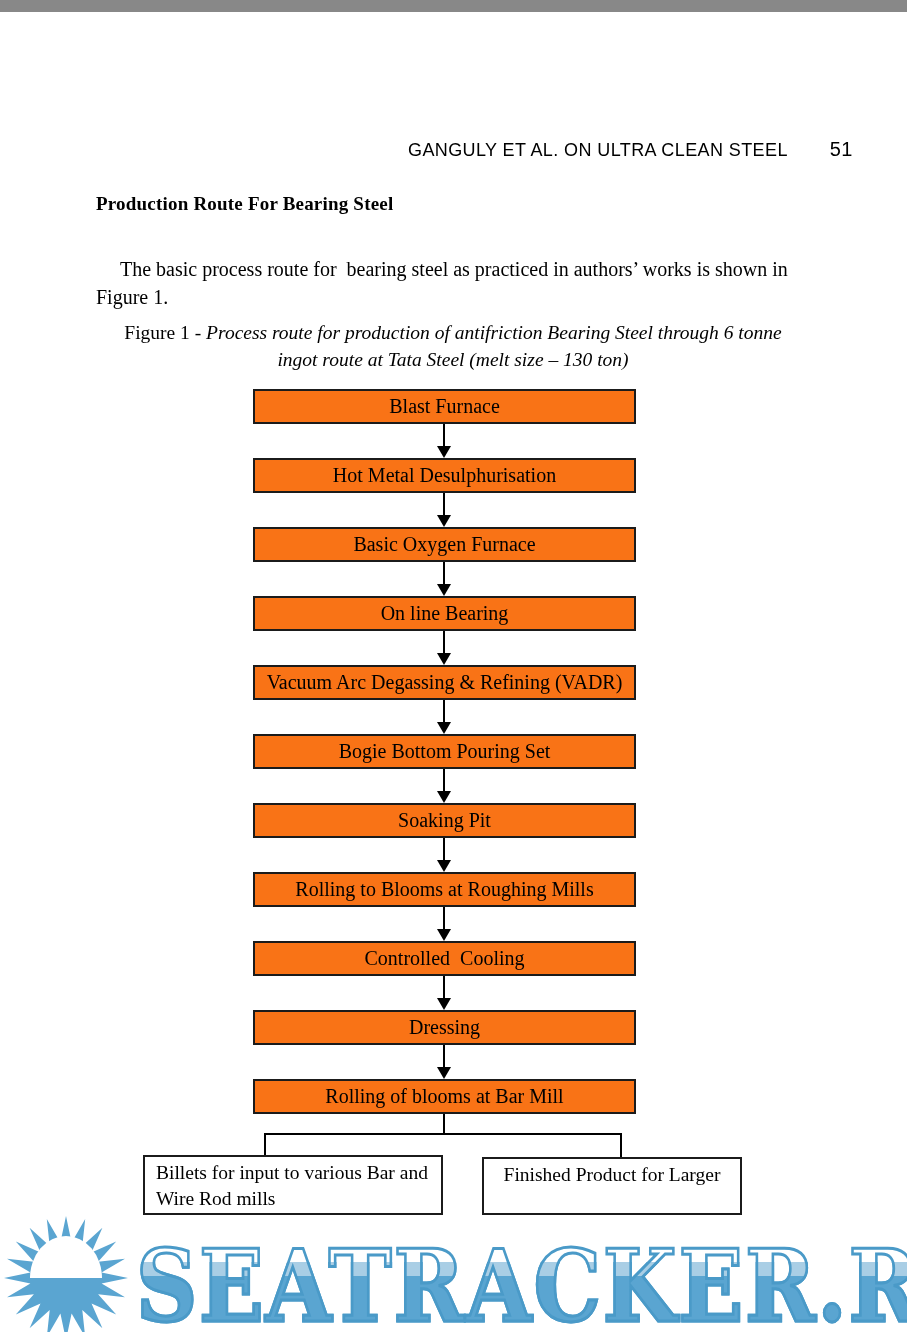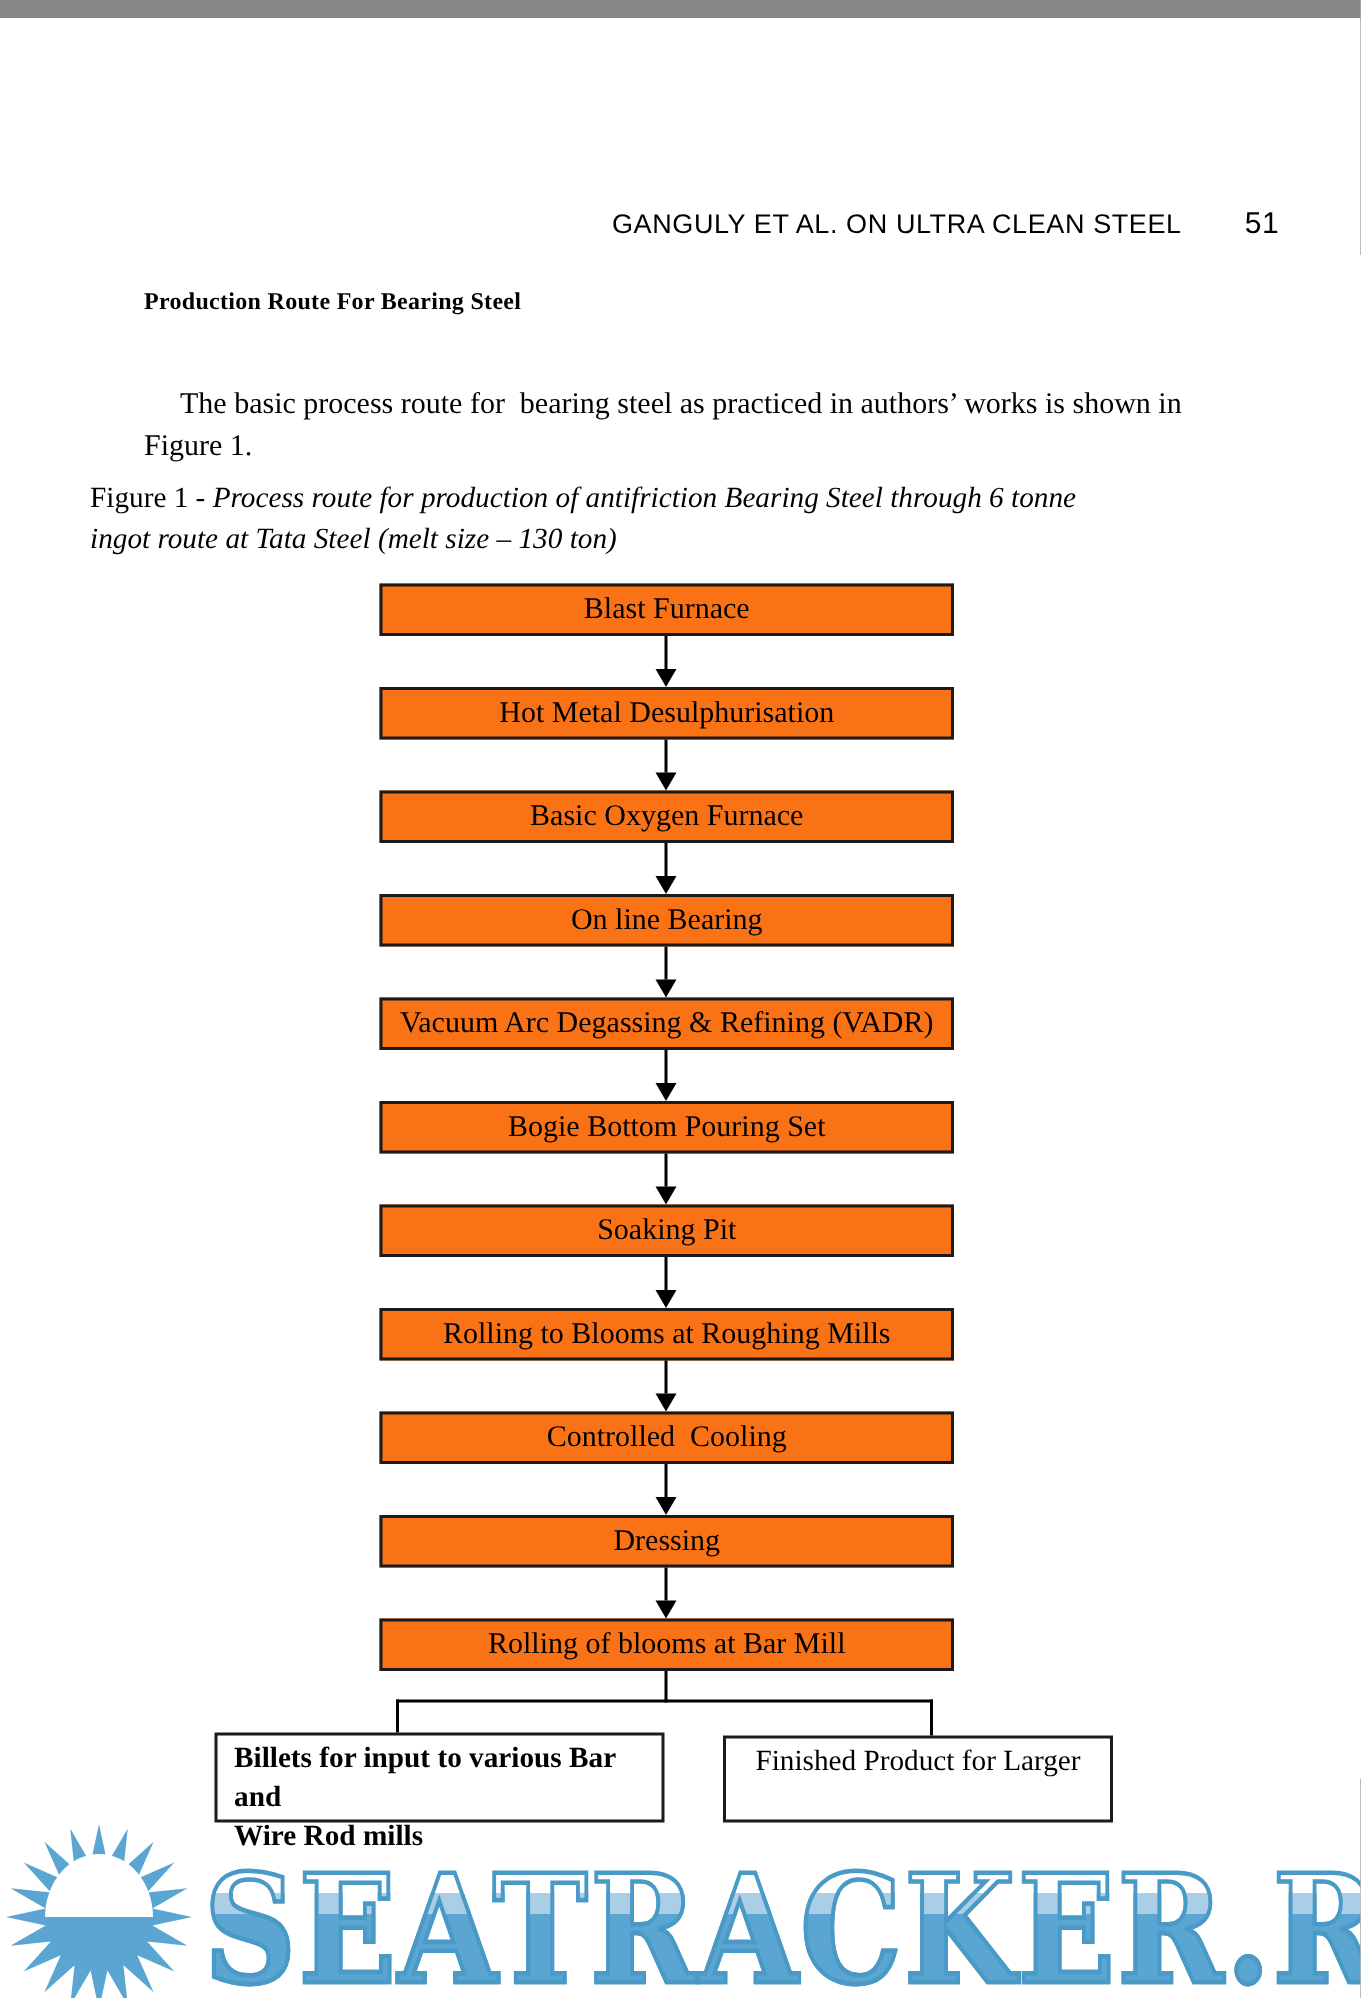--- a/index.html
+++ b/index.html
@@ -11,47 +11,47 @@
   
   .running-header{
     position:absolute;left:408px;top:126px;
     font-family:"Liberation Sans","DejaVu Sans",sans-serif;
     font-size:18px;letter-spacing:.4px;white-space:nowrap;
   }
   .running-header .pagenum{margin-left:42px;font-size:20px;}
   
   .section-title{
     position:absolute;left:96px;top:181px;margin:0;
-    font-size:16px;font-weight:bold;letter-spacing:.2px;
+    font-size:19px;font-weight:bold;letter-spacing:.2px;
   }
   
   .body-par{position:absolute;left:96px;top:243px;width:780px;font-size:20px;line-height:28px;}
   .par-line{white-space:pre-wrap;}
   .par-line.indent{text-indent:24px;}
   
-  .caption{position:absolute;left:60px;top:307px;width:786px;font-size:19.5px;line-height:27px;}
+  .caption{position:absolute;left:60px;top:307px;width:786px;text-align:center;font-size:19.5px;line-height:27px;}
   .cap-italic{font-style:italic;}
   
   .flow{position:absolute;left:0;top:0;width:907px;height:1332px;}
   .step{
     position:absolute;left:253px;width:383px;height:35px;box-sizing:border-box;
     border:2px solid #1b1b1b;background:#f97316;text-align:center;
     font-size:20px;line-height:31px;white-space:pre;
   }
   .arrow{position:absolute;left:443px;width:2px;height:22px;background:#000;}
   .arrow::after{
     content:"";position:absolute;top:22px;left:-6px;width:0;height:0;
     border:7px solid transparent;border-bottom:0;border-top:12px solid #000;
   }
   .cline{position:absolute;background:#000;}
   .obox{
     position:absolute;box-sizing:border-box;border:2px solid #1b1b1b;background:#fff;
     font-size:19.5px;line-height:26px;
   }
-  .obox-left{left:143px;top:1143px;width:300px;height:60px;padding:3px 8px 0 11px;text-align:left;font-weight:bold;}
+  .obox-left{left:143px;top:1143px;width:300px;height:60px;padding:3px 8px 0 11px;text-align:left;}
   .obox-right{left:482px;top:1145px;width:260px;height:58px;padding-top:3px;text-align:center;}
   
   .watermark{position:absolute;left:0;top:0;width:907px;height:1332px;pointer-events:none;}
   .sun{position:absolute;left:2px;top:1202px;}
   .wm{
     position:absolute;left:136px;top:1224px;width:920px;height:104px;
     transform:scaleX(.85);transform-origin:left top;
     font-family:"DejaVu Serif","Liberation Serif",serif;font-weight:bold;
     font-size:100px;line-height:100px;white-space:nowrap;letter-spacing:2px;
   }

